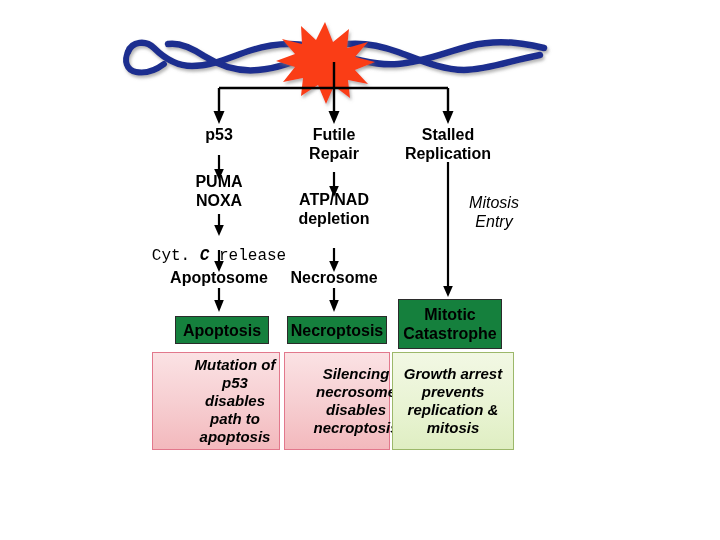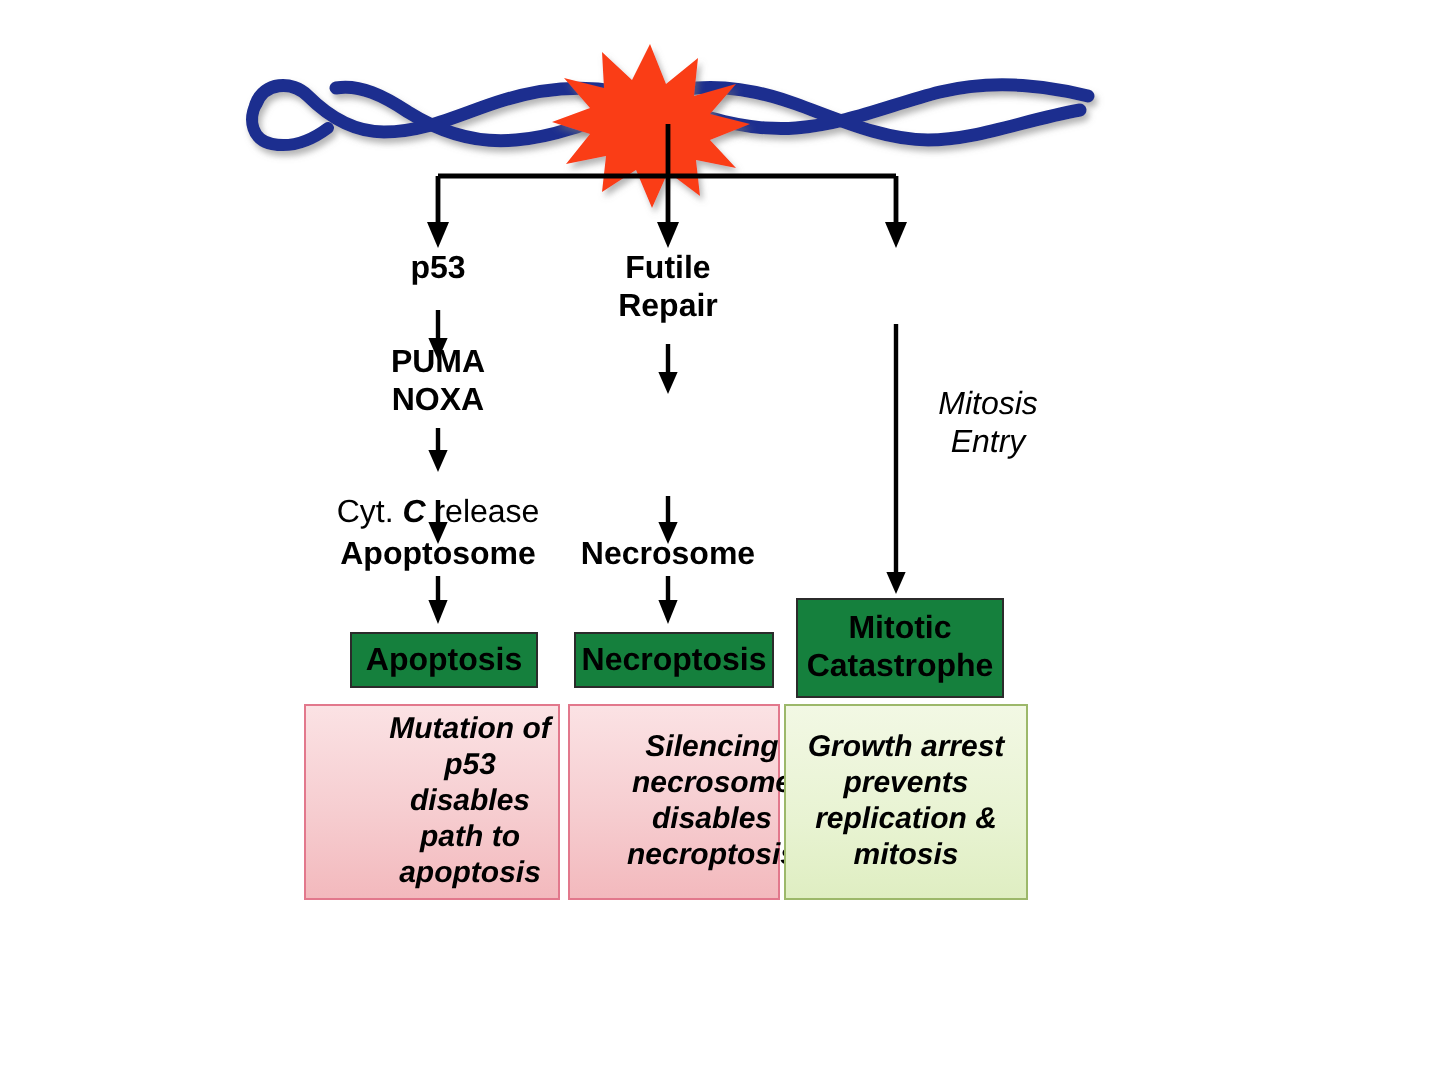--- a/index.html
+++ b/index.html
@@ -162,46 +162,50 @@
     <g fill="#000000">
       <path d="M448,297 L443.2,286 L452.8,286 Z"></path>
     </g>
   </svg>
 
   <div class="node-text" style="left:169px; top:125px; width:100px;">p53</div>
 
   <div class="node-text" style="left:169px; top:172px; width:100px;">PUMA
 NOXA</div>
 
-  <div class="node-text" style="left:149px; top:228px; width:140px;">
+  <div class="node-text" style="left:149px; top:228px; width:140px;font-family:Liberation Mono, monospace;">
     <span style="font-weight:normal;">Cyt. </span><span class="cyt-italic">C</span><span style="font-weight:normal;"> release</span>
   </div>
 
   <div class="node-text" style="left:154px; top:268px; width:130px;">Apoptosome</div>
 
   <div class="outcome-box" style="left:175px; top:316px; width:94px; height:28px;">Apoptosis</div>
 
   <div class="note-box note-pink" style="left:152px; top:352px; width:128px; height:98px;">Mutation of
 p53 disables
 path to
 apoptosis</div>
 
   <div class="node-text" style="left:284px; top:125px; width:100px;">Futile
 Repair</div>
 
+  <div class="node-text" style="left:281px; top:190px; width:106px;">ATP/NAD
+depletion</div>
 
   <div class="node-text" style="left:279px; top:268px; width:110px;">Necrosome</div>
 
   <div class="outcome-box" style="left:287px; top:316px; width:100px; height:28px;">Necroptosis</div>
 
   <div class="note-box note-pink" style="left:284px; top:352px; width:106px; height:98px;">Silencing
 necrosome
 disables
 necroptosis</div>
 
+  <div class="node-text" style="left:386px; top:125px; width:124px;">Stalled
+Replication</div>
 
   <div class="node-text italic" style="left:455px; top:193px; width:78px; text-align:center;">Mitosis
 Entry</div>
 
   <div class="outcome-box" style="left:398px; top:299px; width:104px; height:50px;">Mitotic
 Catastrophe</div>
 
   <div class="note-box note-green" style="left:392px; top:352px; width:122px; height:98px;">Growth arrest
 prevents
 replication &amp;

